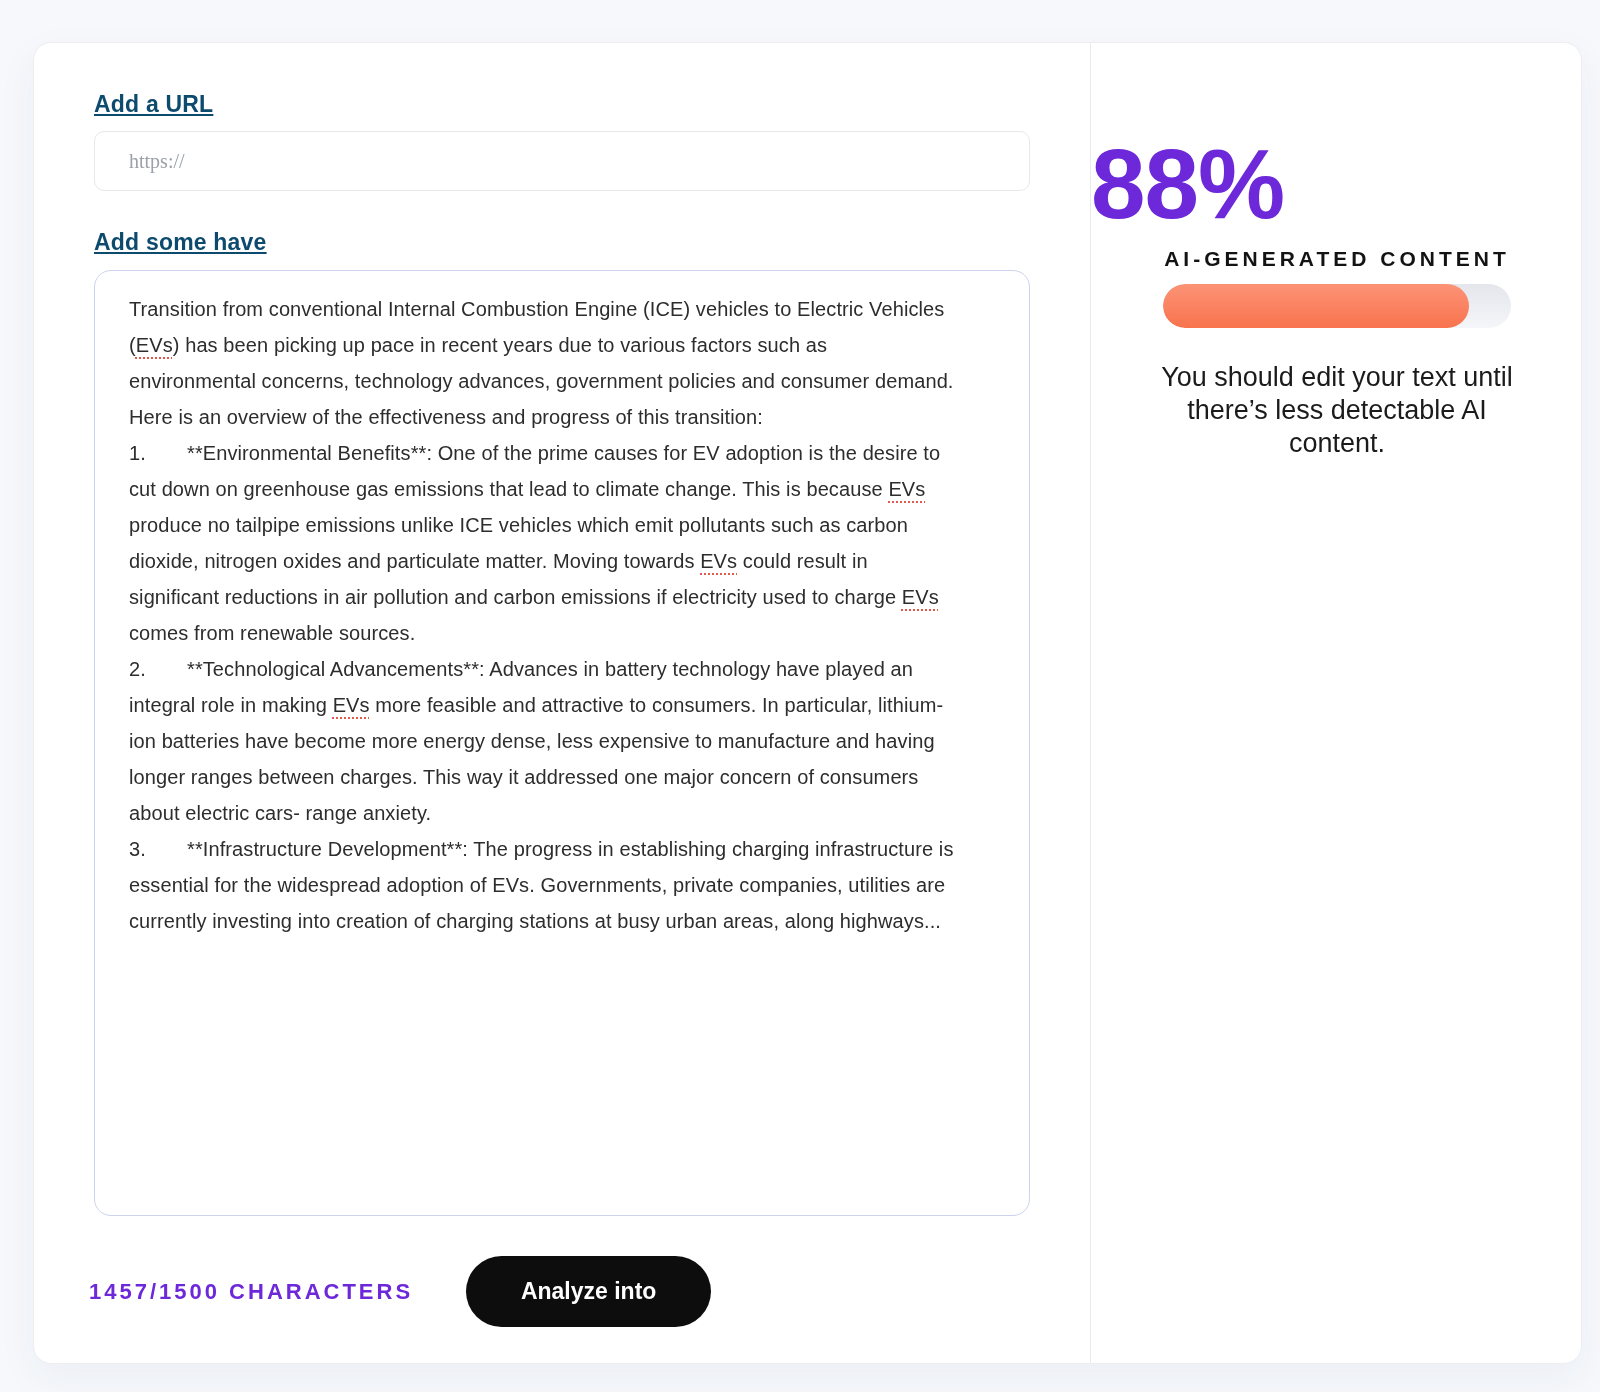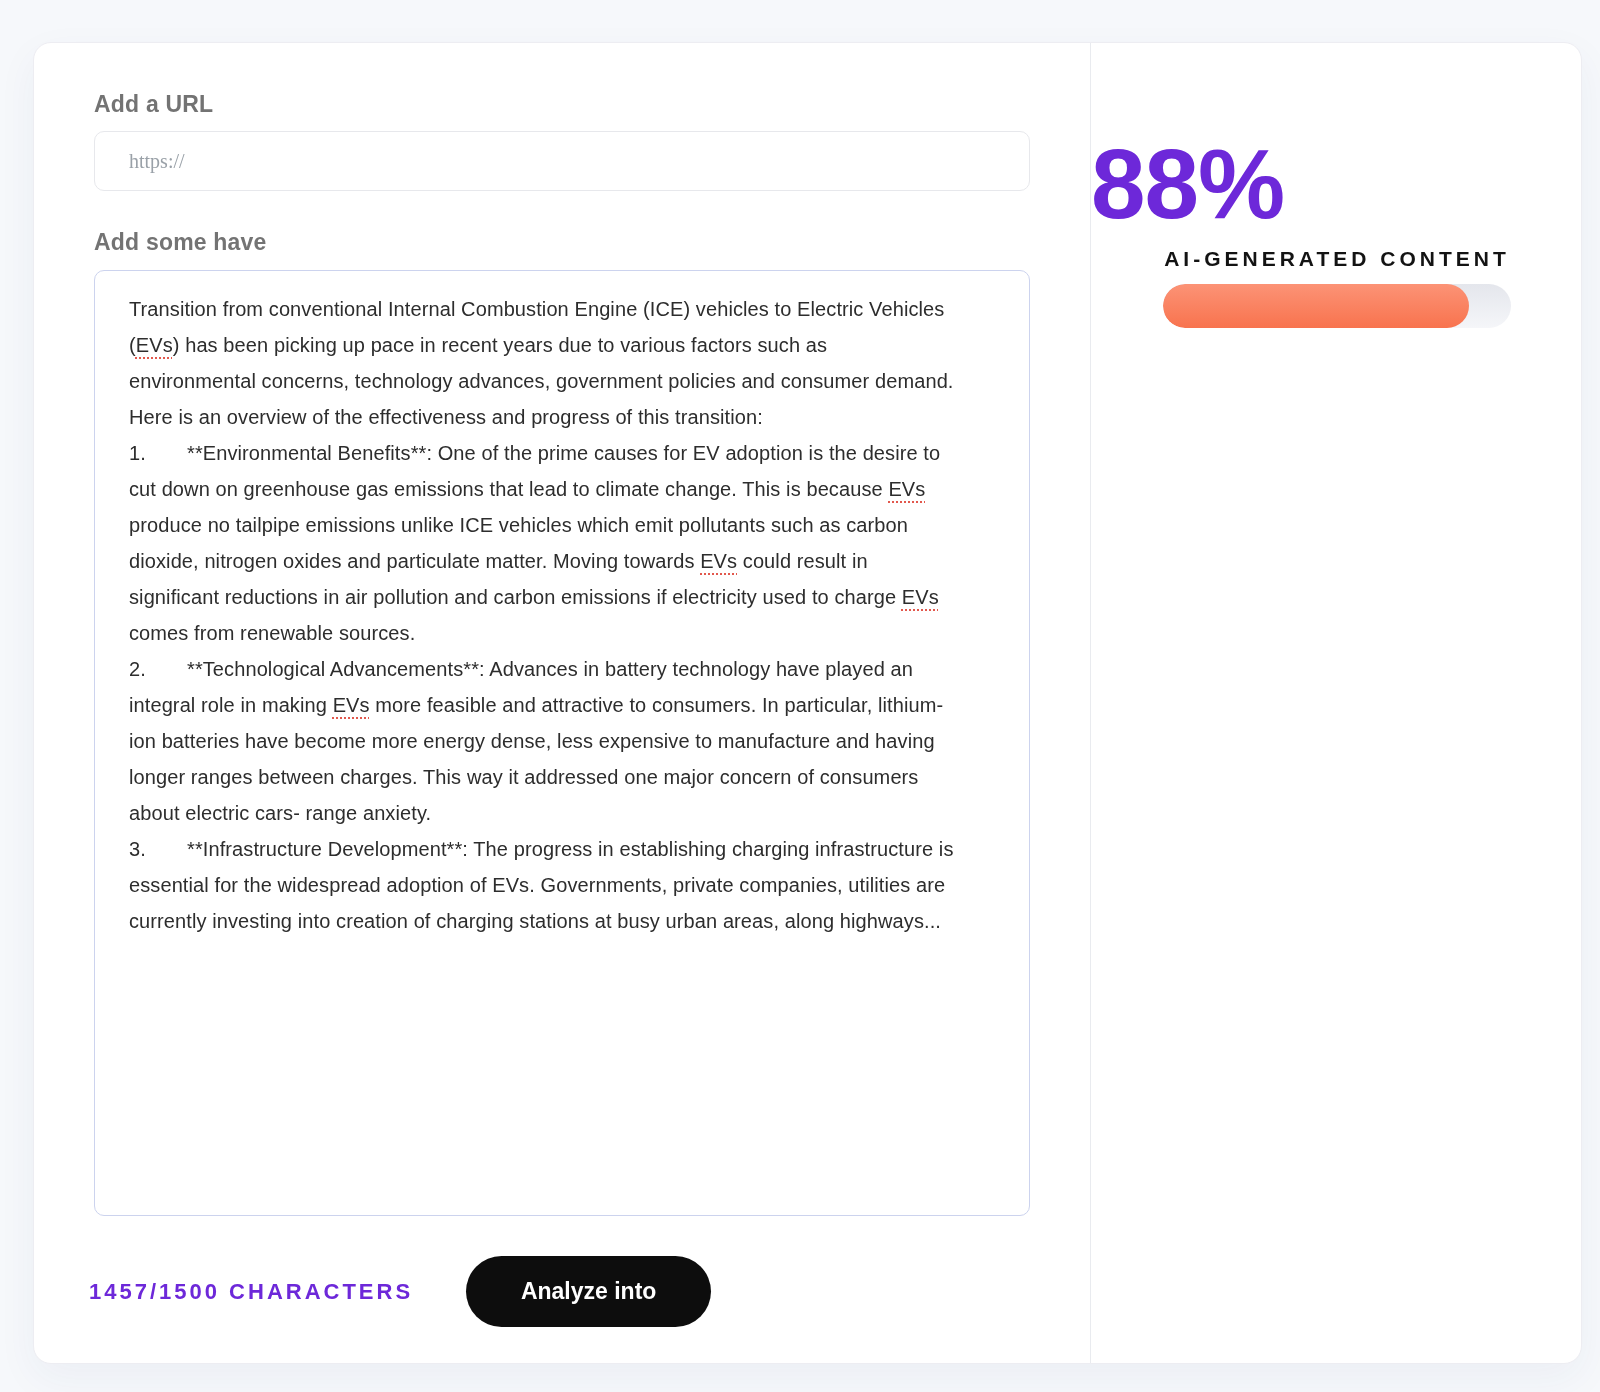--- a/index.html
+++ b/index.html
@@ -17,40 +17,41 @@
     width: 1549px; height: 1322px;
     background: #ffffff;
     border: 1px solid #ededf2;
     border-radius: 18px;
     box-shadow: 0 14px 40px rgba(40, 60, 110, 0.05);
   }
   
   .left-pane { position: absolute; left: 0; top: 0; width: 1056px; height: 100%; }
   .field-label {
     position: absolute; left: 60px;
-    font-size: 23px; font-weight: 700; color: #737373;
+    font-size: 23px; font-weight: 700; color: #0c4a6e;
     letter-spacing: 0.2px;
+    text-decoration: underline;
   }
   .url-label  { top: 48px; }
   .text-label { top: 186px; }
   .url-input {
     position: absolute; left: 60px; top: 88px;
     width: 936px; height: 60px;
     border: 1px solid #e7e8ec; border-radius: 10px;
     background: #ffffff;
     padding: 0 34px;
     font-size: 20px; color: #333;
     font-family: Liberation Serif, serif;
     outline: none;
   }
   .url-input::placeholder { color: #9aa1a8; opacity: 1; }
   .text-area {
     position: absolute; left: 60px; top: 227px;
     width: 936px; height: 946px;
-    border: 1px solid #ccd3ee; border-radius: 10px;
+    border: 1px solid #ccd3ee; border-radius: 17px;
     background: #ffffff;
     padding: 20px 72px 20px 34px;
     overflow: hidden;
     cursor: text;
   }
   .text-area .para {
     font-size: 20px; line-height: 36px;
     color: #2d2d2d;
     letter-spacing: 0.1px;
   }
@@ -149,15 +150,18 @@
   </div>
 
   <div class="divider"></div>
 
   <div class="right-pane">
     <div class="score">88%</div>
     <div class="score-label">AI-GENERATED CONTENT</div>
     <div class="progress">
       <div class="progress-fill" id="progress-fill" style="width: 88%;"></div>
     </div>
+    <div class="advice">You should edit your text until
+there’s less detectable AI
+content.</div>
   </div>
 
 </div>
 
 </body></html>

